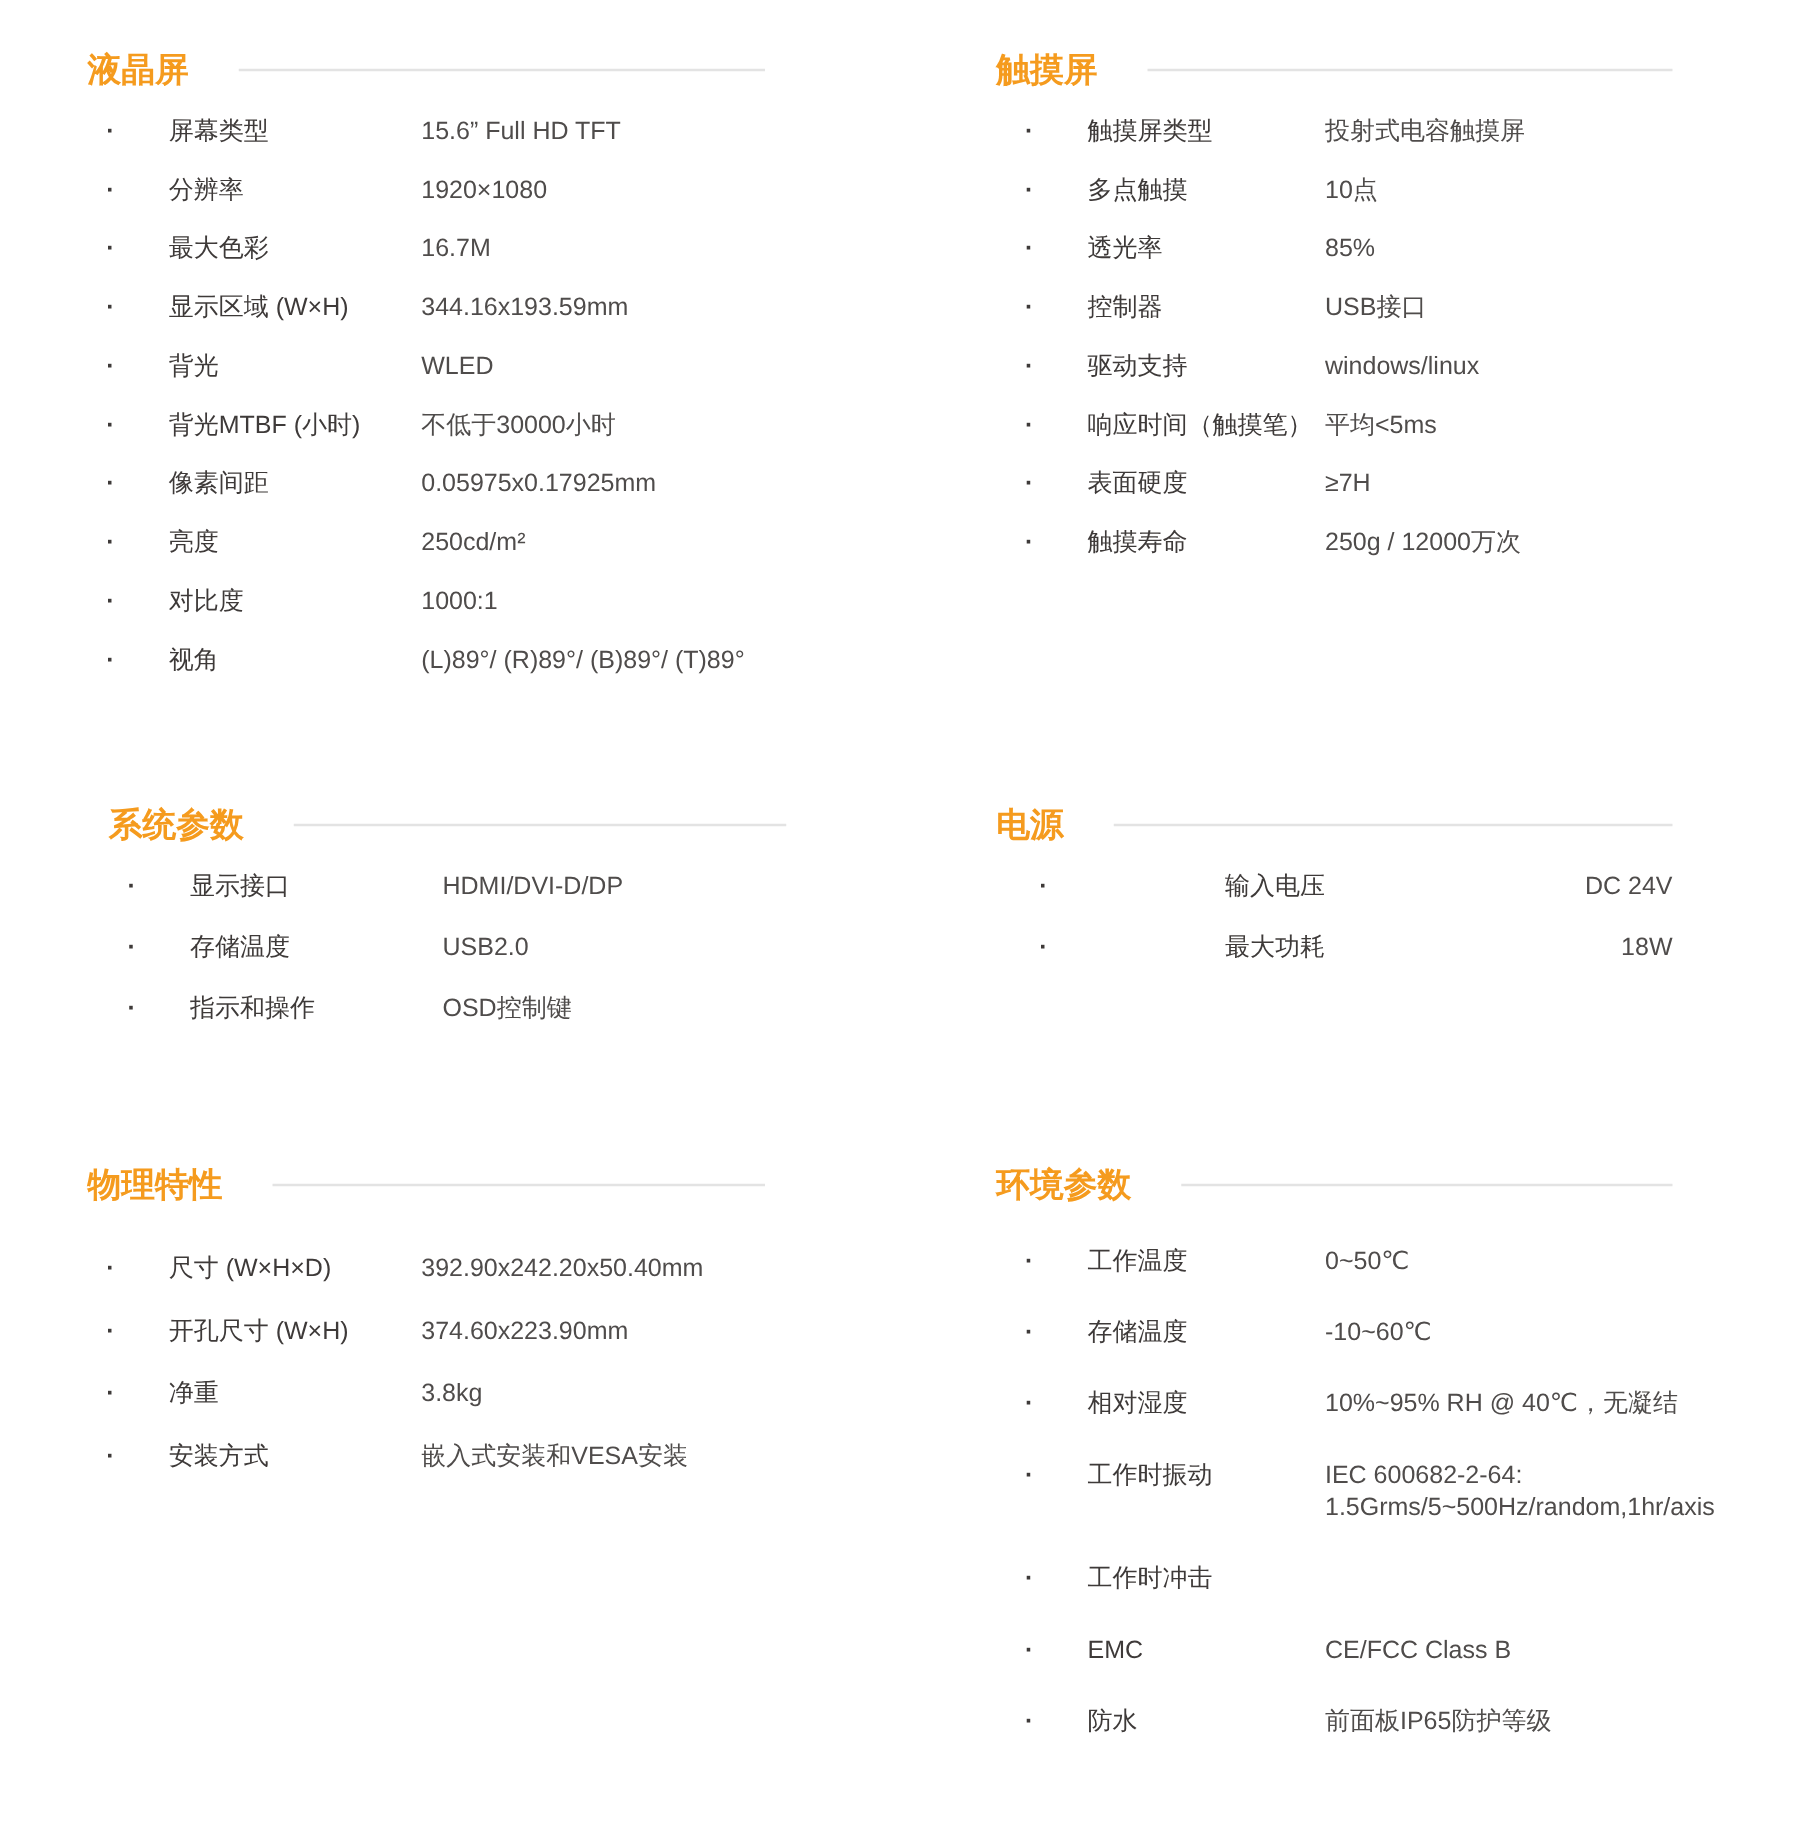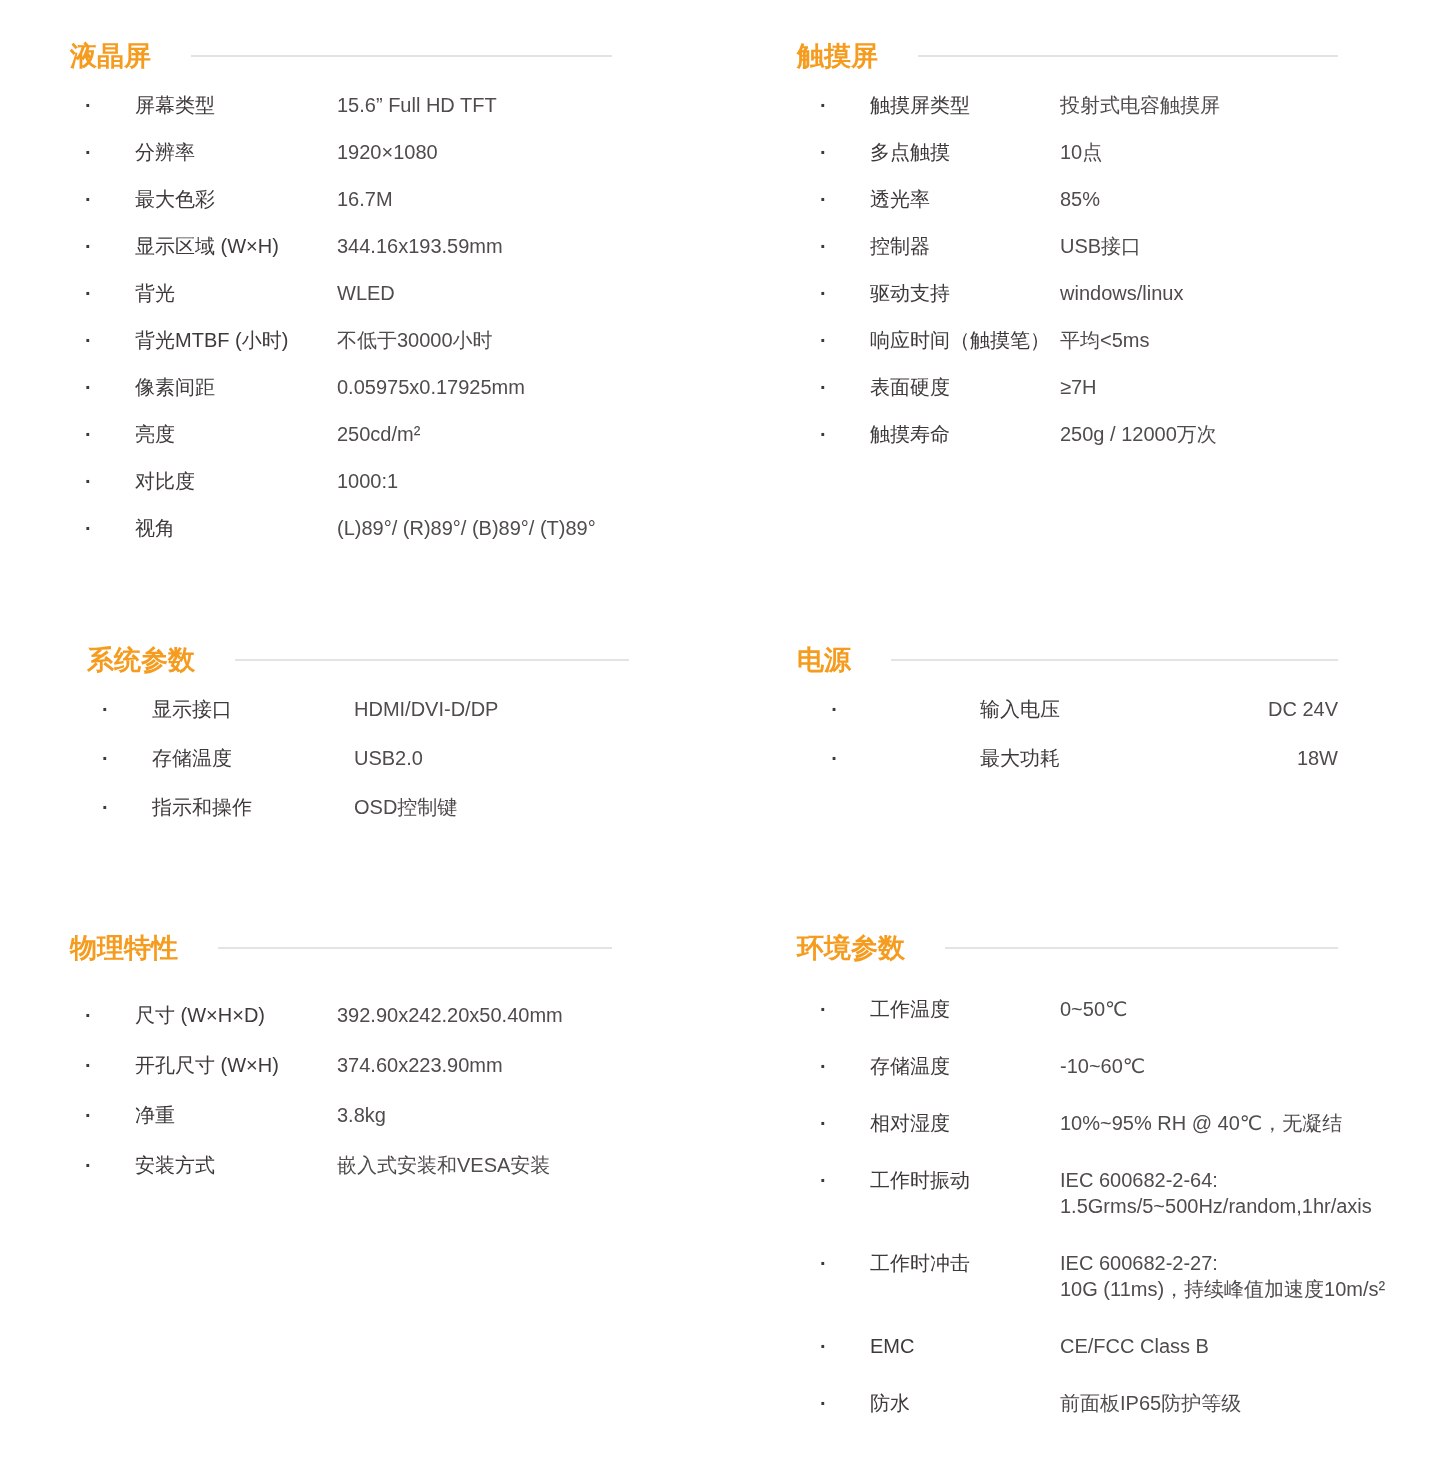--- a/index.html
+++ b/index.html
@@ -272,22 +272,20 @@
   </div>
         <div class="row">
     <span class="bullet">·</span>
     <span class="label">工作时振动</span>
     <span class="value">IEC 600682-2-64:
 1.5Grms/5~500Hz/random,1hr/axis</span>
   </div>
         <div class="row">
     <span class="bullet">·</span>
     <span class="label">工作时冲击</span>
-    <span class="value">IEC 600682-2-27:
-10G (11ms)，持续峰值加速度10m/s²</span>
   </div>
         <div class="row">
     <span class="bullet">·</span>
     <span class="label">EMC</span>
     <span class="value">CE/FCC Class B</span>
   </div>
         <div class="row">
     <span class="bullet">·</span>
     <span class="label">防水</span>
     <span class="value">前面板IP65防护等级</span>

